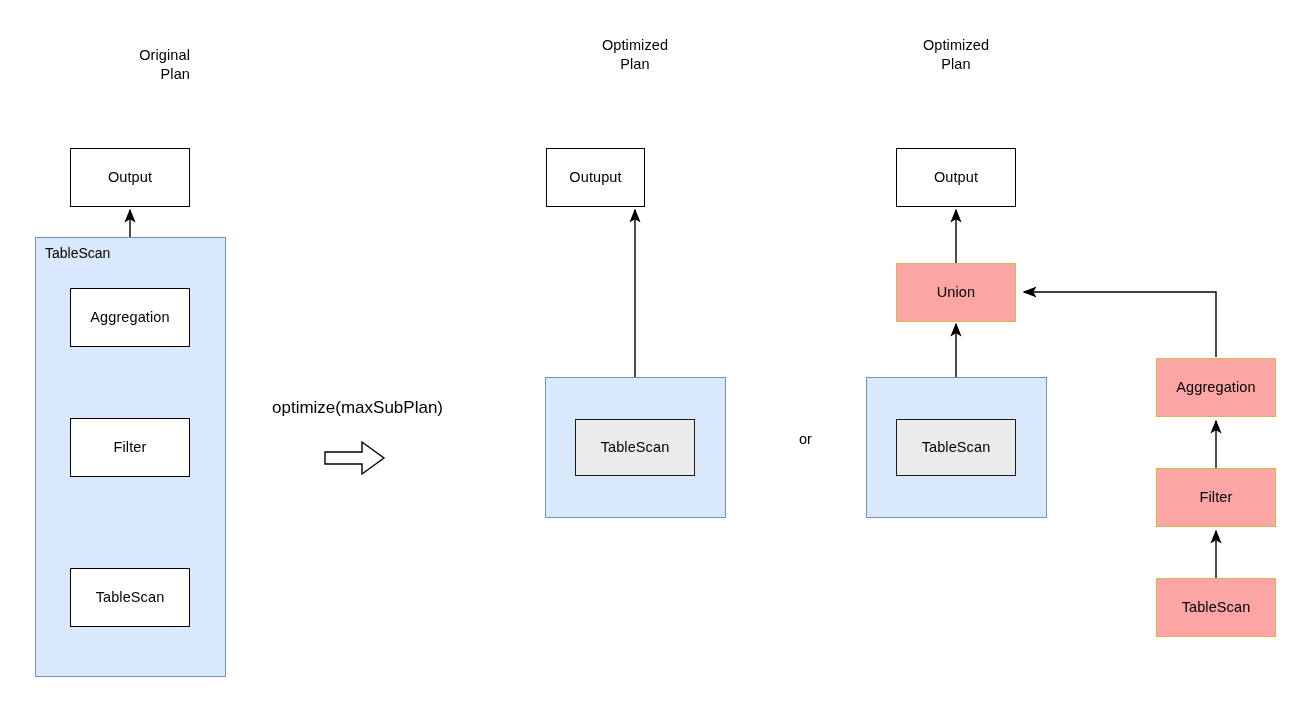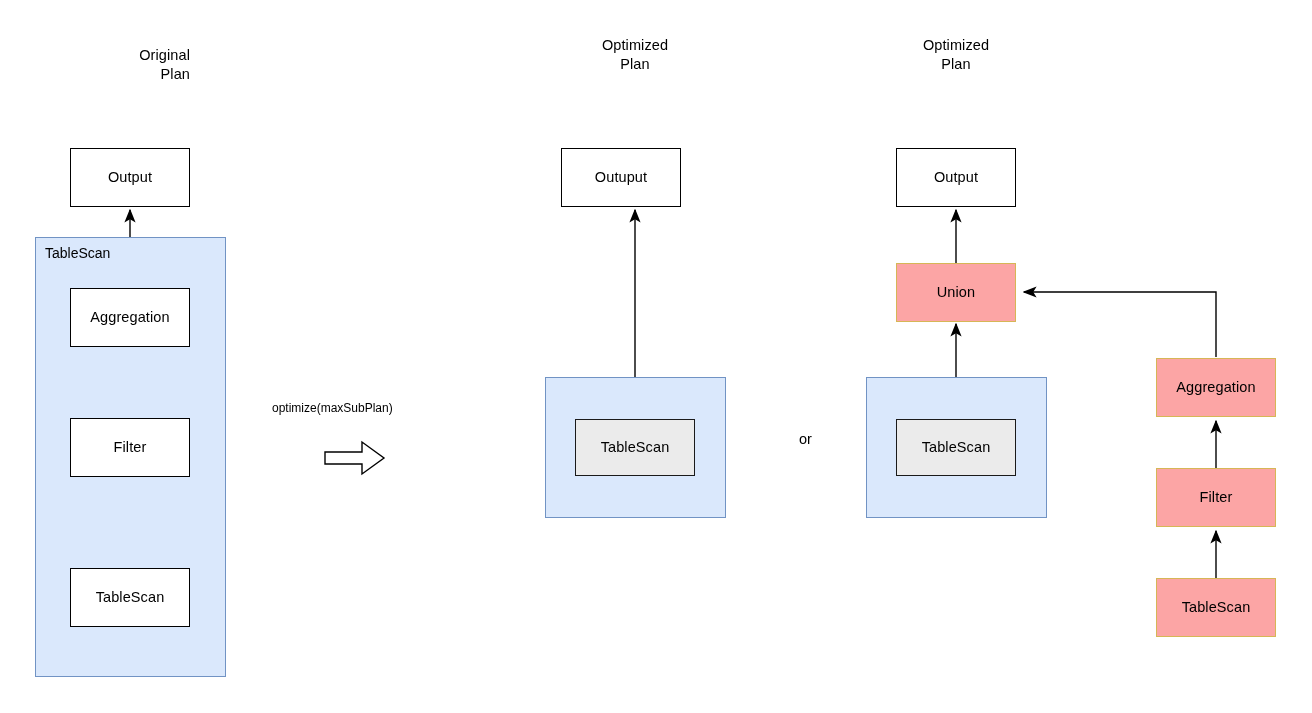--- a/index.html
+++ b/index.html
@@ -82,21 +82,21 @@
     border: 1px solid #1a1a1a;
   }
   .node.yellow {
     background: #fca5a5;
     border: 1px solid #d6b656;
   }
 
   
   .transform-label {
     position: absolute;
-    font-size: 12px;
+    font-size: 17px;
     line-height: 18px;
     color: #000000;
     white-space: nowrap;
   }
   .or-label {
     position: absolute;
     font-size: 14.5px;
     line-height: 18px;
     color: #000000;
     white-space: nowrap;
@@ -156,21 +156,21 @@
   <div class="node white" style="left:70px; top:418px; width:120px; height:59px;">Filter</div>
 
   <div class="node white" style="left:70px; top:568px; width:120px; height:59px;">TableScan</div>
 
   <div class="transform-label" style="left:272px; top:399px;">optimize(maxSubPlan)</div>
 
   <svg class="block-arrow" style="left:324px; top:440px;" width="62" height="36" viewBox="0 0 62 36" xmlns="http://www.w3.org/2000/svg">
     <path d="M1,12 L38,12 L38,2 L60,18 L38,34 L38,24 L1,24 Z" fill="#ffffff" stroke="#000000" stroke-width="1.4" stroke-linejoin="miter"></path>
   </svg>
 
-  <div class="node white" style="left:561px; top:148px; width:120px; height:59px;">Outuput</div>
+  <div class="node white" style="left:546px; top:148px; width:99px; height:59px;">Outuput</div>
 
   <div class="group-box" style="left:545px; top:377px; width:181px; height:141px;"></div>
 
   <div class="node grey" style="left:575px; top:419px; width:120px; height:57px;">TableScan</div>
 
   <div class="or-label" style="left:799px; top:430px;">or</div>
 
   <div class="node white" style="left:896px; top:148px; width:120px; height:59px;">Output</div>
 
   <div class="node yellow" style="left:896px; top:263px; width:120px; height:59px;">Union</div>

